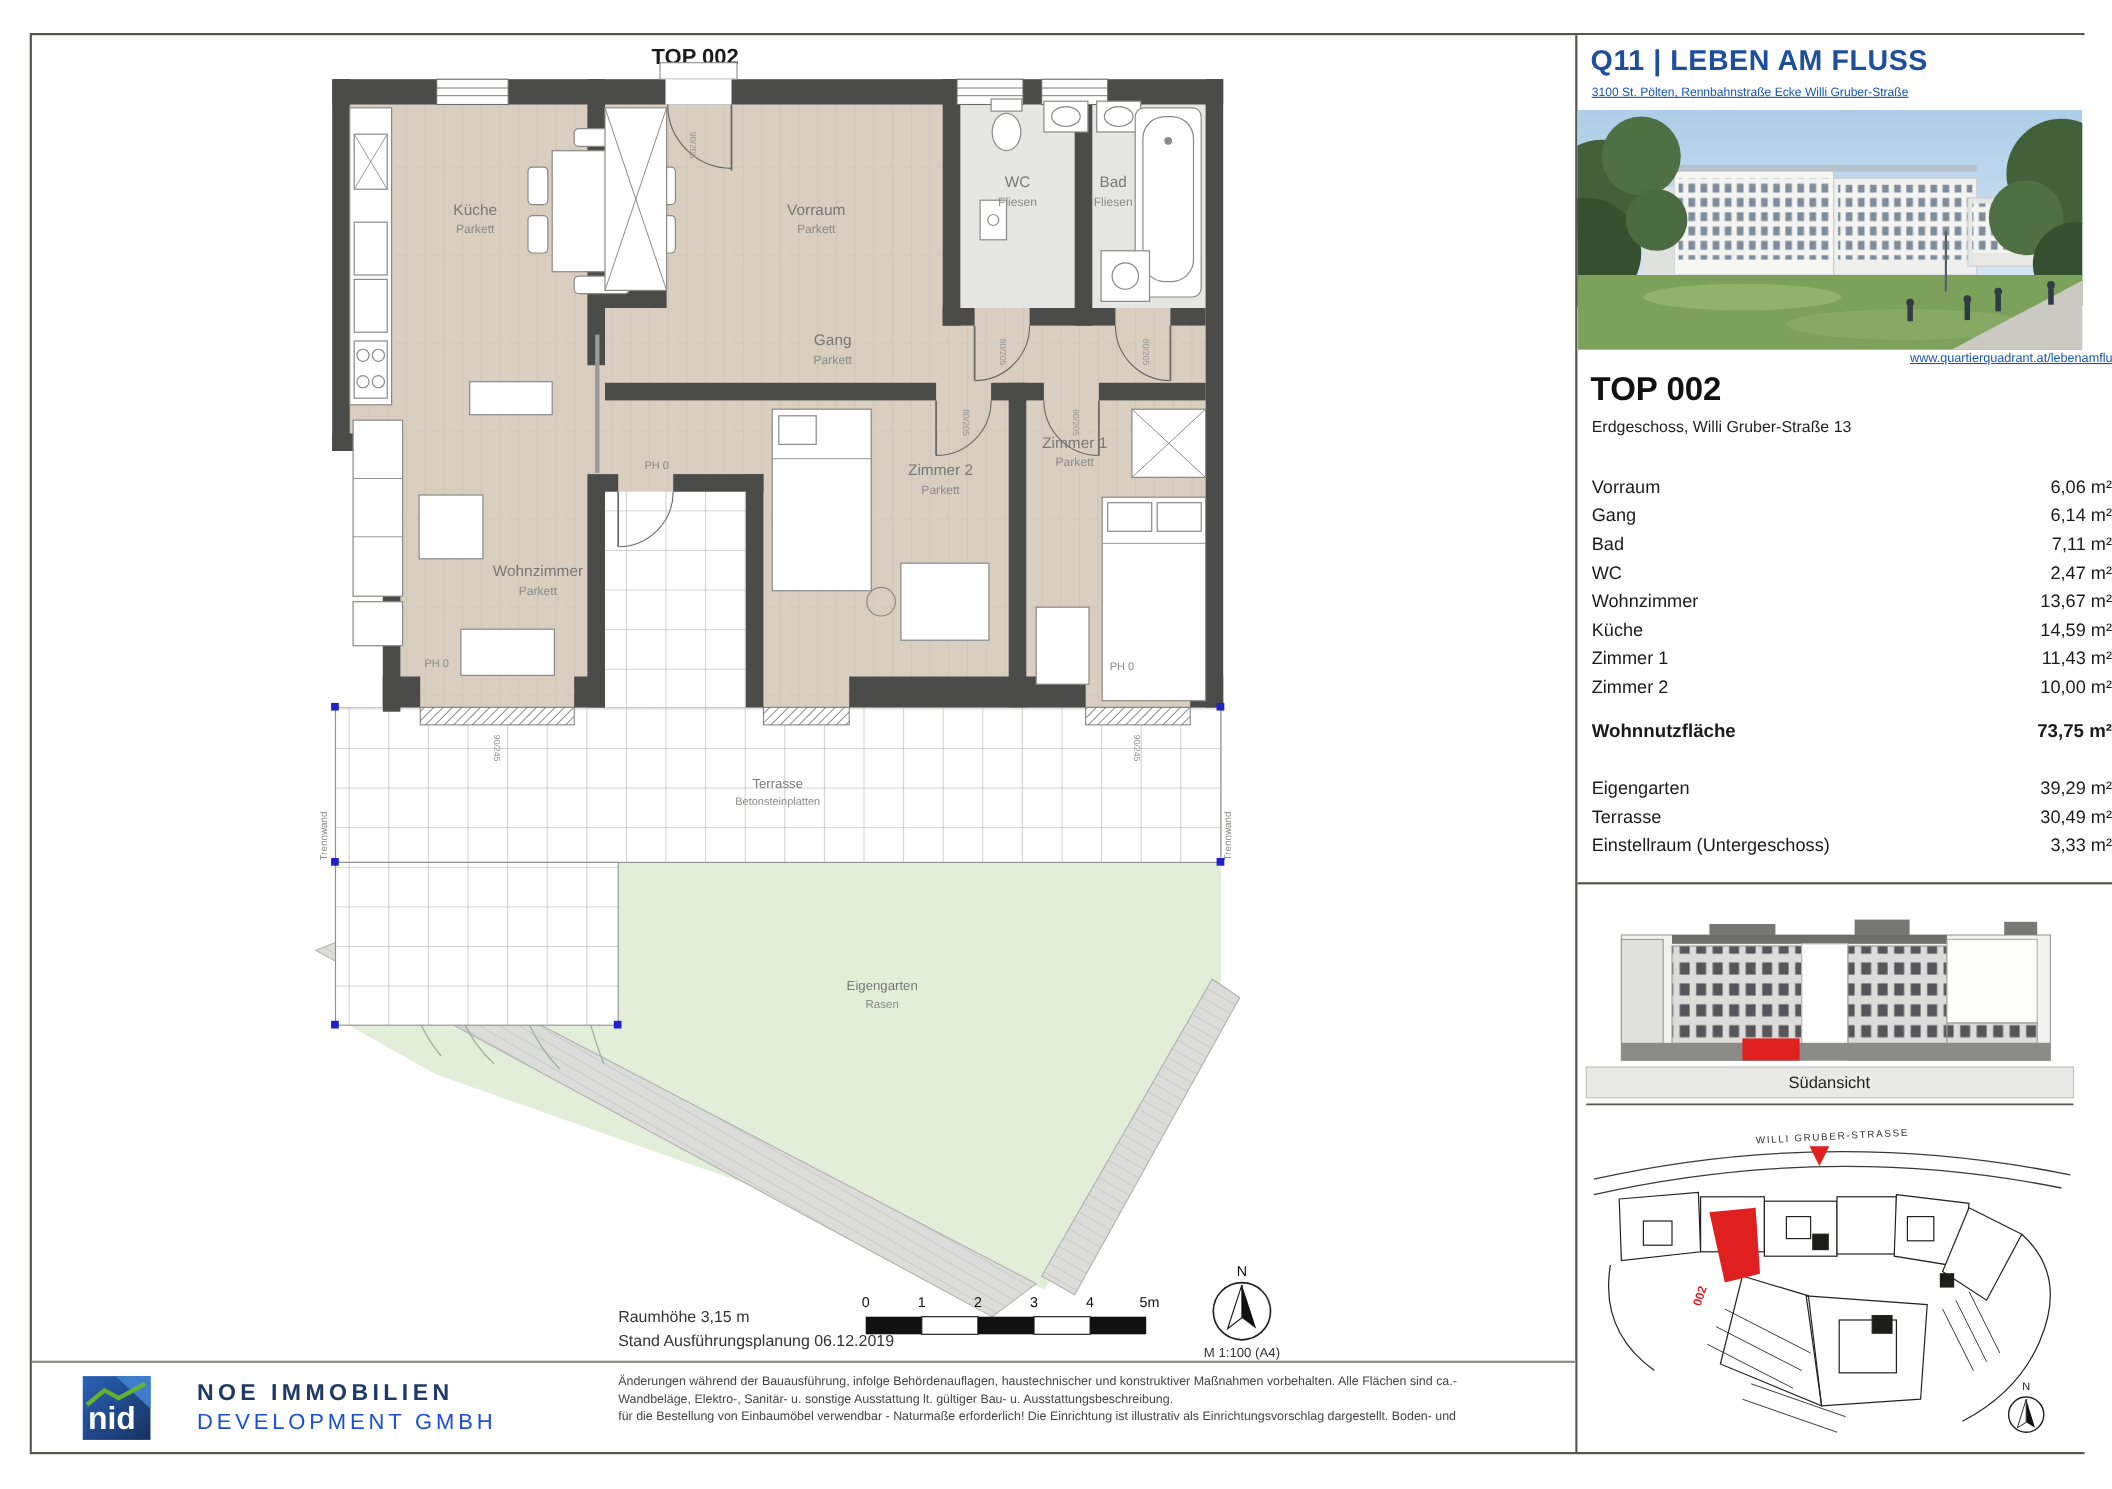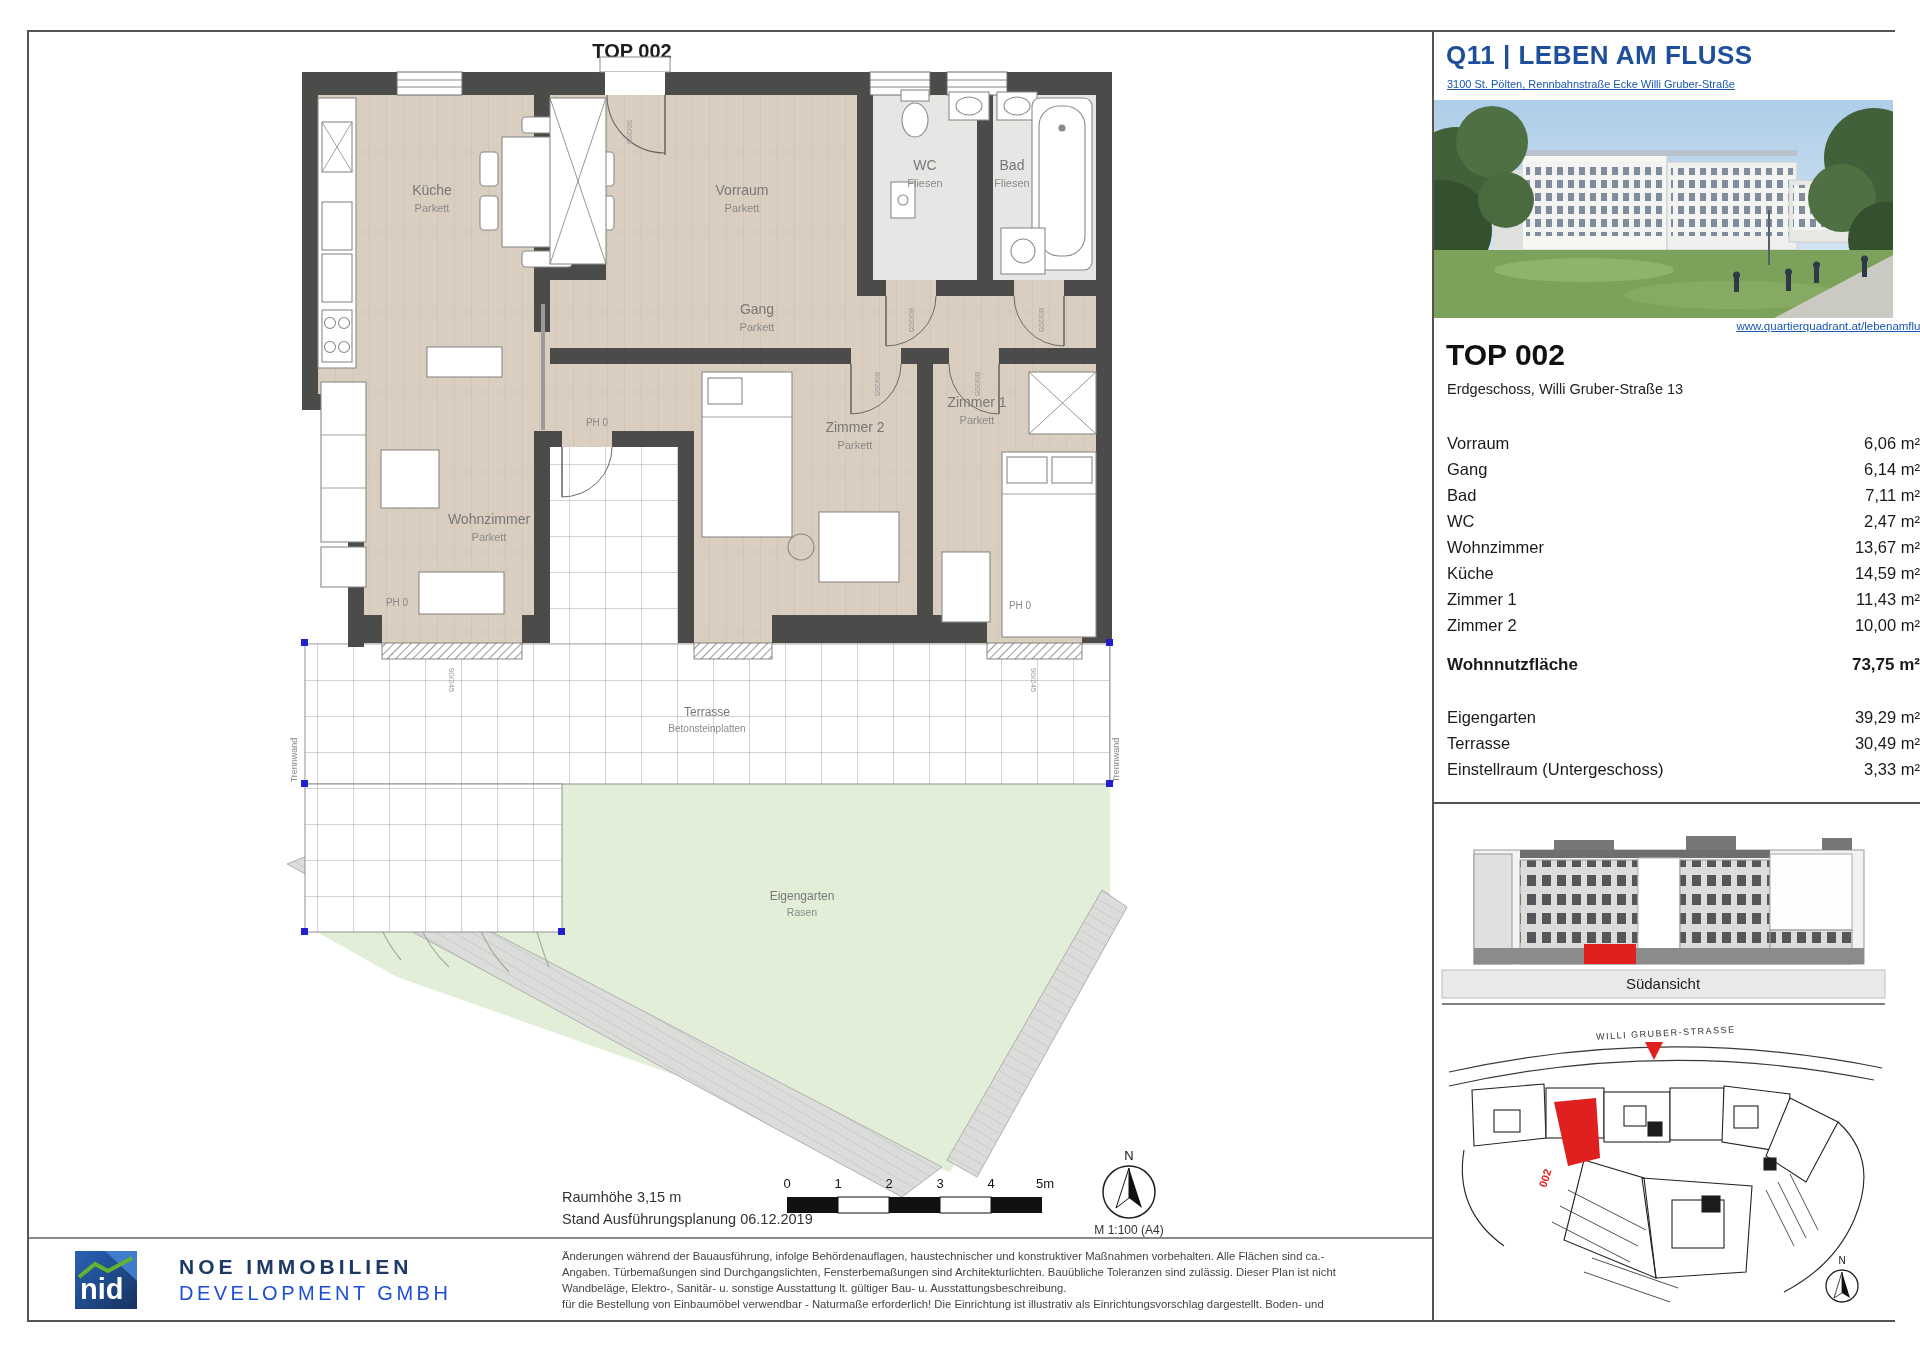--- a/index.html
+++ b/index.html
@@ -544,20 +544,19 @@
           <path d="M4,26 L20,13 L33,20 L57,7" fill="none" stroke="#63b32e" stroke-width="4"></path>
           <text x="5" y="48" font-size="29" font-weight="bold" fill="#ffffff">nid</text>
         </svg>
         <div class="logo-text">
           <div class="logo-l1">NOE IMMOBILIEN</div>
           <div class="logo-l2">DEVELOPMENT GMBH</div>
         </div>
       </div>
       <div class="disclaimer">
         <div>Änderungen während der Bauausführung, infolge Behördenauflagen, haustechnischer und konstruktiver Maßnahmen vorbehalten. Alle Flächen sind ca.-</div>
-        <div>Angaben. Türbemaßungen sind Durchgangslichten, Fensterbemaßungen sind Architekturlichten. Bauübliche Toleranzen sind zulässig. Dieser Plan ist nicht</div>
         <div>Wandbeläge, Elektro-, Sanitär- u. sonstige Ausstattung lt. gültiger Bau- u. Ausstattungsbeschreibung.</div>
         <div>für die Bestellung von Einbaumöbel verwendbar - Naturmaße erforderlich! Die Einrichtung ist illustrativ als Einrichtungsvorschlag dargestellt. Boden- und</div>
       </div>
     </div>
 
   </div>
 </div>
 
 </body></html>

